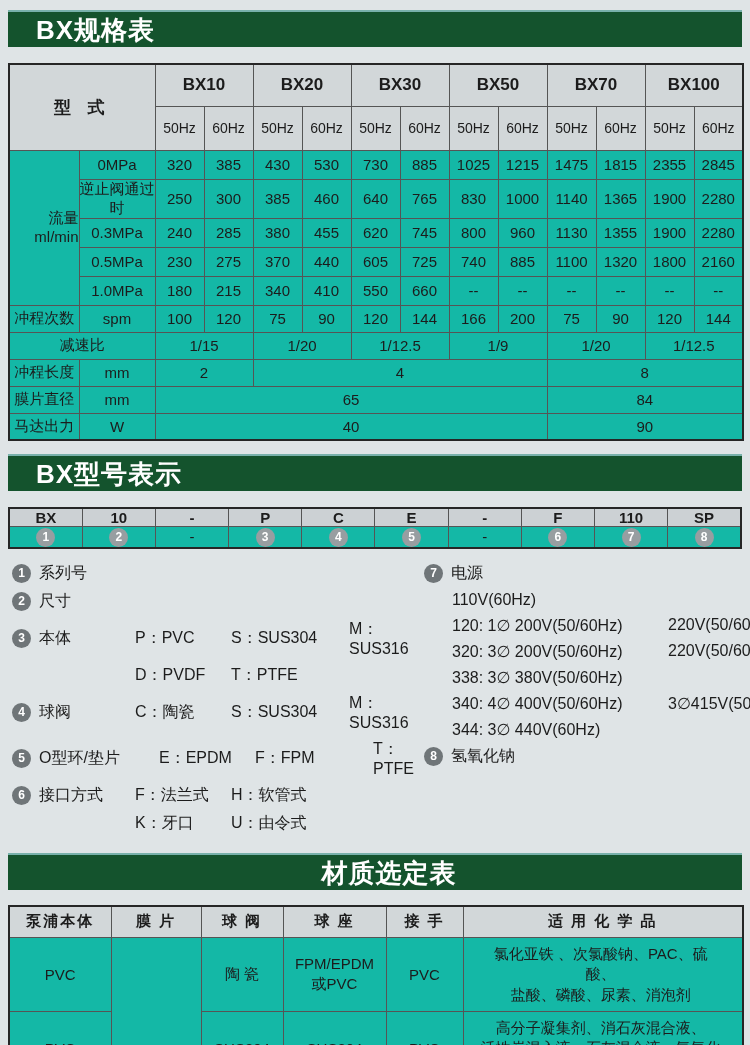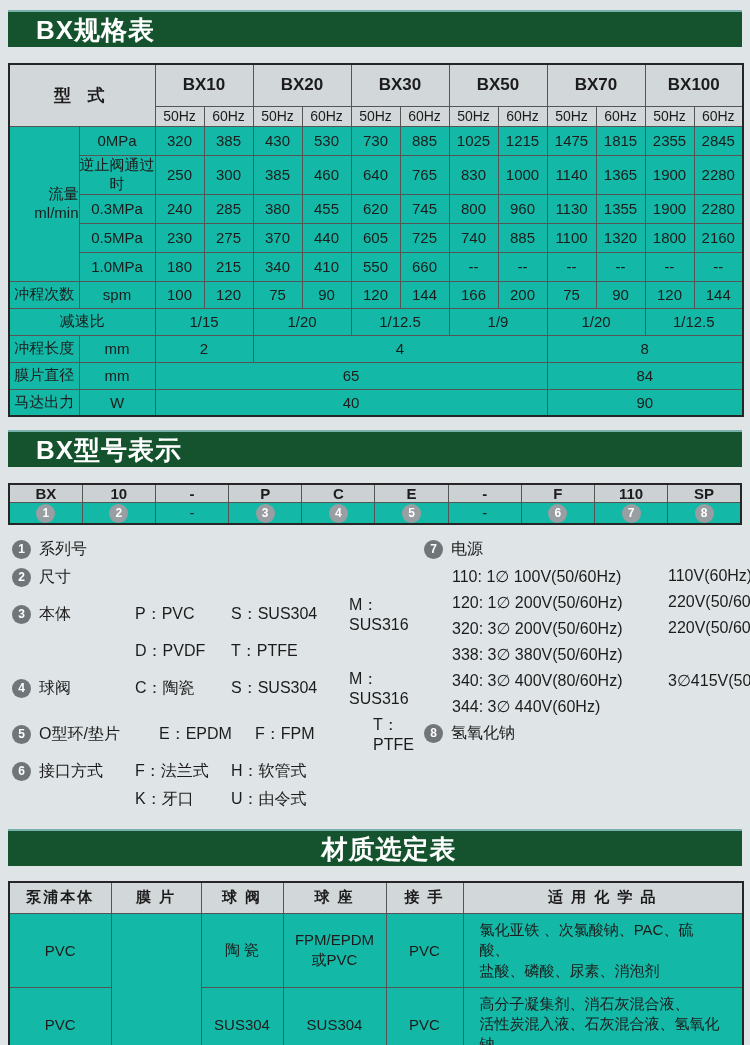--- a/index.html
+++ b/index.html
@@ -24,21 +24,21 @@
   }
   
   table { border-collapse:collapse; table-layout:fixed; width:734px; background:#14b8a6; }
   td { border:1px solid #555; text-align:center; vertical-align:middle; font-size:15px; overflow:hidden; }
   table.frame { border:2px solid #262626; }
   .g { background:#d2d7d9; }
 
   
   .spec { margin-top:16px; }
   .spec tr.hdr td { height:42px; font-size:17px; font-weight:bold; }
-  .spec tr.hdr2 td { height:20px; font-size:14px; }
+  .spec tr.hdr2 td { height:44px; font-size:14px; }
   .spec tr.flow td { height:29px; }
   .spec tr.low td { height:27px; }
   .corner { font-size:17px; font-weight:normal; letter-spacing:6px; }
   .group span { display:block; line-height:1.25;text-align:right; }
   .sub-small { font-size:15px; }
   
   .code { margin-top:16px; }
   .code td { height:17px; }
   .code tr.r1 td { background:#ccd1d4; font-weight:bold; font-size:15px; }
   .badge {
@@ -63,21 +63,21 @@
   .pw-line { display:flex; margin:0 0 7px 28px; }
   .pw-left { font-size:16px; min-width:216px; }
   .pw-right { font-size:16px; }
 
   
   .mat { margin-top:15px; }
   .mat td { height:32px; }
   .mat tr.mh td { background:#d2d7d9; font-weight:bold; font-size:15px; letter-spacing:2px; }
   .mat tr.m1 td { height:72px; }
   .mat tr.m2 td { height:62px; }
-  .mat .chem { text-align:left; padding:6px 20px 6px 16px; line-height:1.55; letter-spacing:0; }
+  .mat .chem { text-align:center; padding:6px 20px 6px 16px; line-height:1.55; letter-spacing:0; }
   .two-line span { display:block; line-height:1.35; }
   .bands-gap1 { margin-top:13px; }
   .bands-gap2 { margin-top:12px;text-align:center; }
 </style>
 </head>
 <body>
 
 <div class="band">BX规格表</div>
 
 <table class="spec frame">
@@ -316,37 +316,36 @@
       <span class="opt o1">K：牙口</span>
       <span class="opt o2">U：由令式</span>
     </div>
   </div>
   <div class="leg-right">
     <div class="leg-row">
       <span class="badge">7</span>
       <span class="leg-title">电源</span>
     </div>
     <div class="pw-line">
-      <span class="pw-left">110: 1∅ 100V(50/60Hz)</span>
       <span class="pw-right">110V(60Hz)</span>
     </div>
     <div class="pw-line">
       <span class="pw-left">120: 1∅ 200V(50/60Hz)</span>
       <span class="pw-right">220V(50/60Hz)</span>
     </div>
     <div class="pw-line">
       <span class="pw-left">320: 3∅ 200V(50/60Hz)</span>
       <span class="pw-right">220V(50/60Hz)</span>
     </div>
     <div class="pw-line">
       <span class="pw-left">338: 3∅ 380V(50/60Hz)</span>
       <span class="pw-right"></span>
     </div>
     <div class="pw-line">
-      <span class="pw-left">340: 3∅ 400V(80/60Hz)</span>
+      <span class="pw-left">340: 4∅ 400V(50/60Hz)</span>
       <span class="pw-right">3∅415V(50Hz)</span>
     </div>
     <div class="pw-line">
       <span class="pw-left">344: 3∅ 440V(60Hz)</span>
       <span class="pw-right"></span>
     </div>
     <div class="leg-row">
       <span class="badge">8</span>
       <span class="leg-title">氢氧化钠</span>
     </div>

